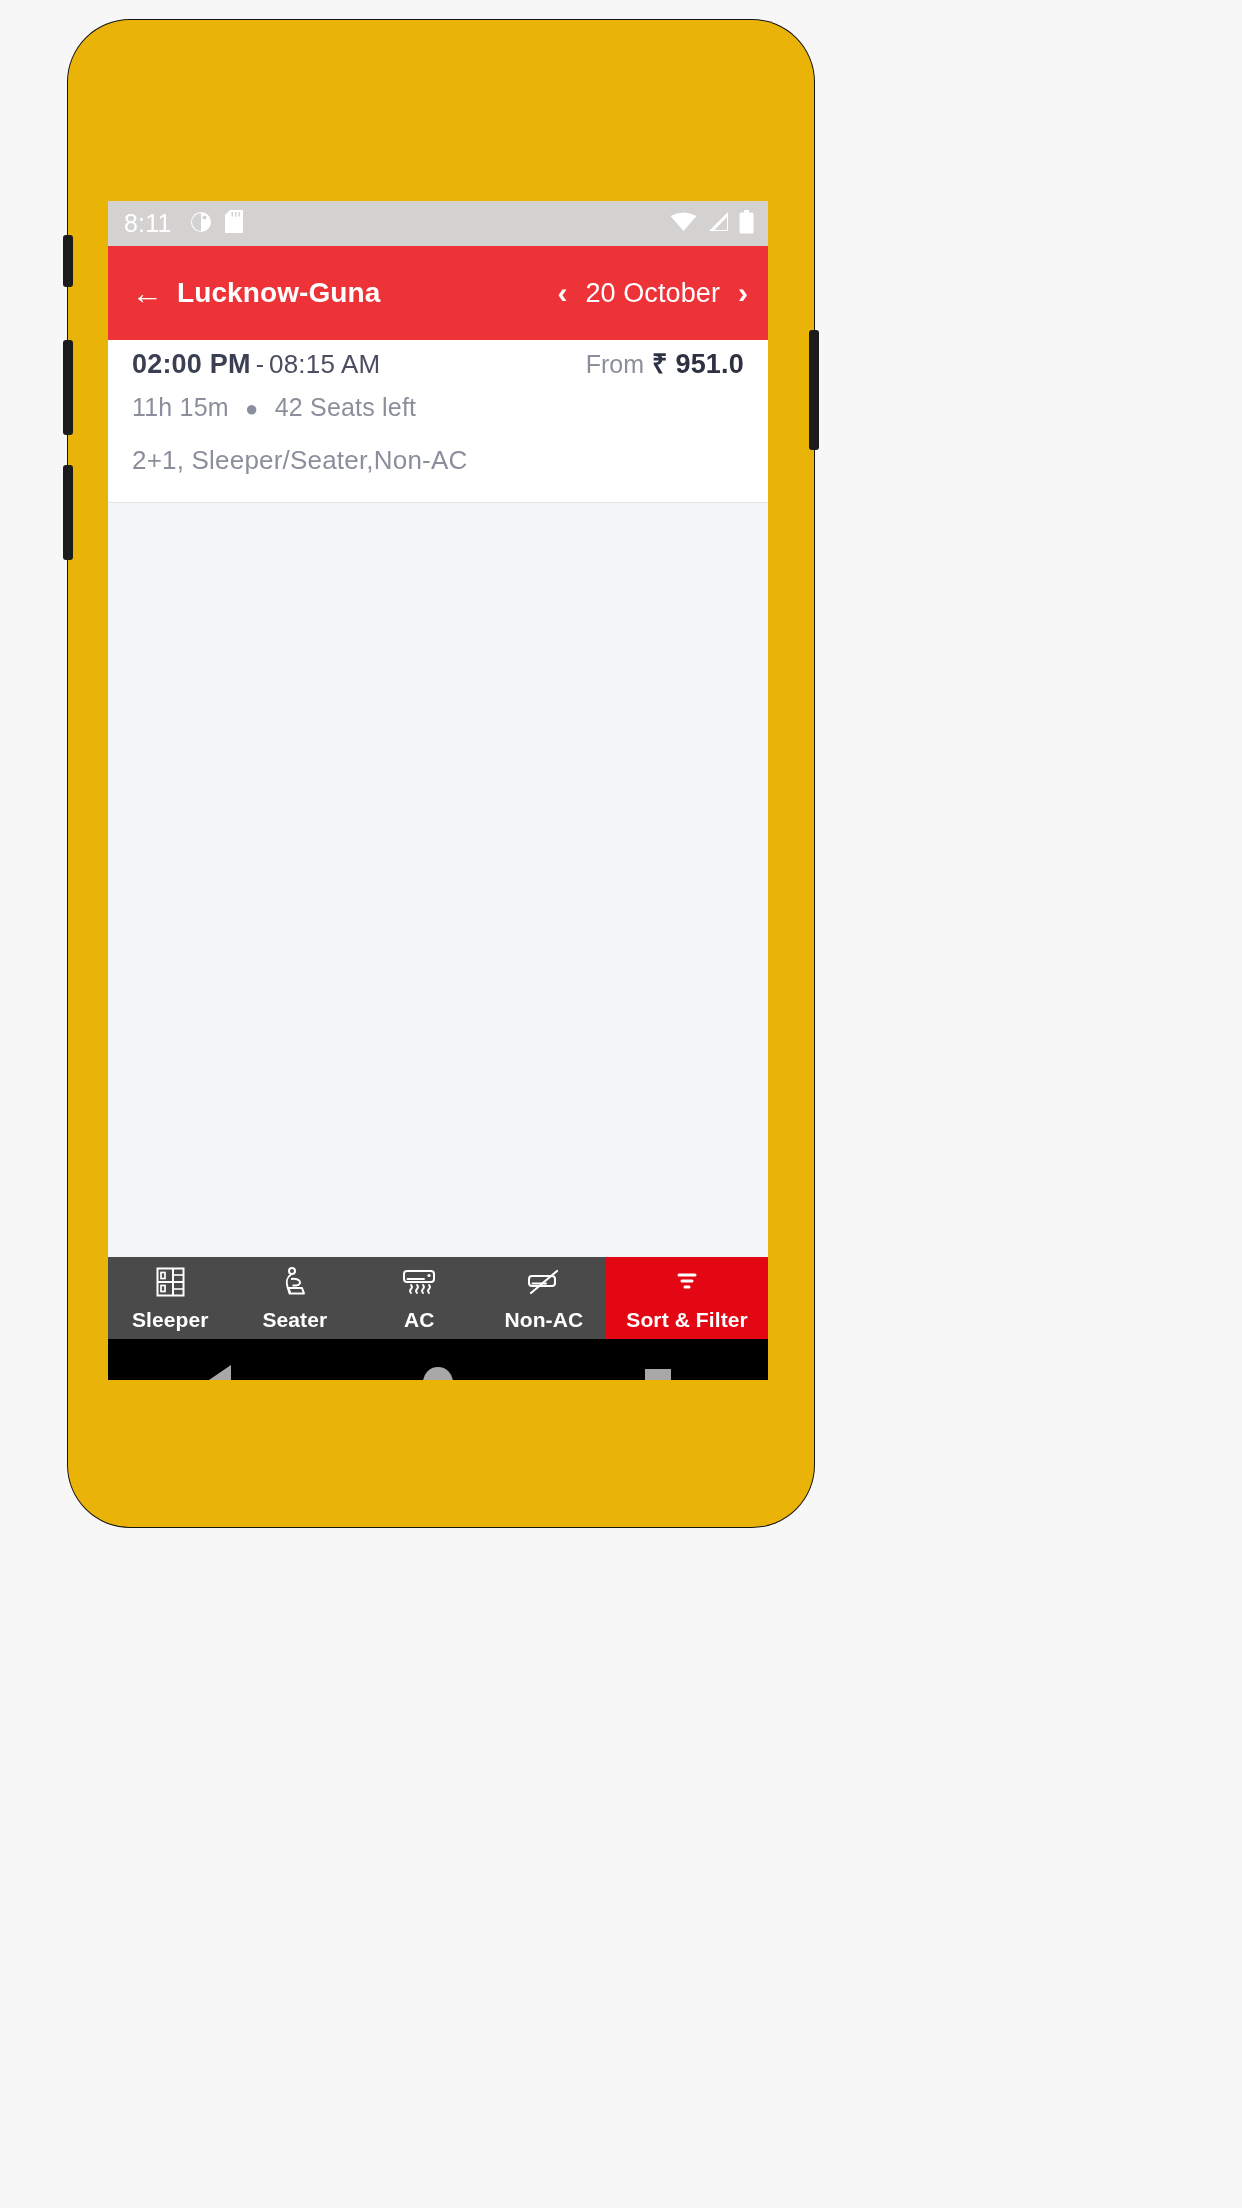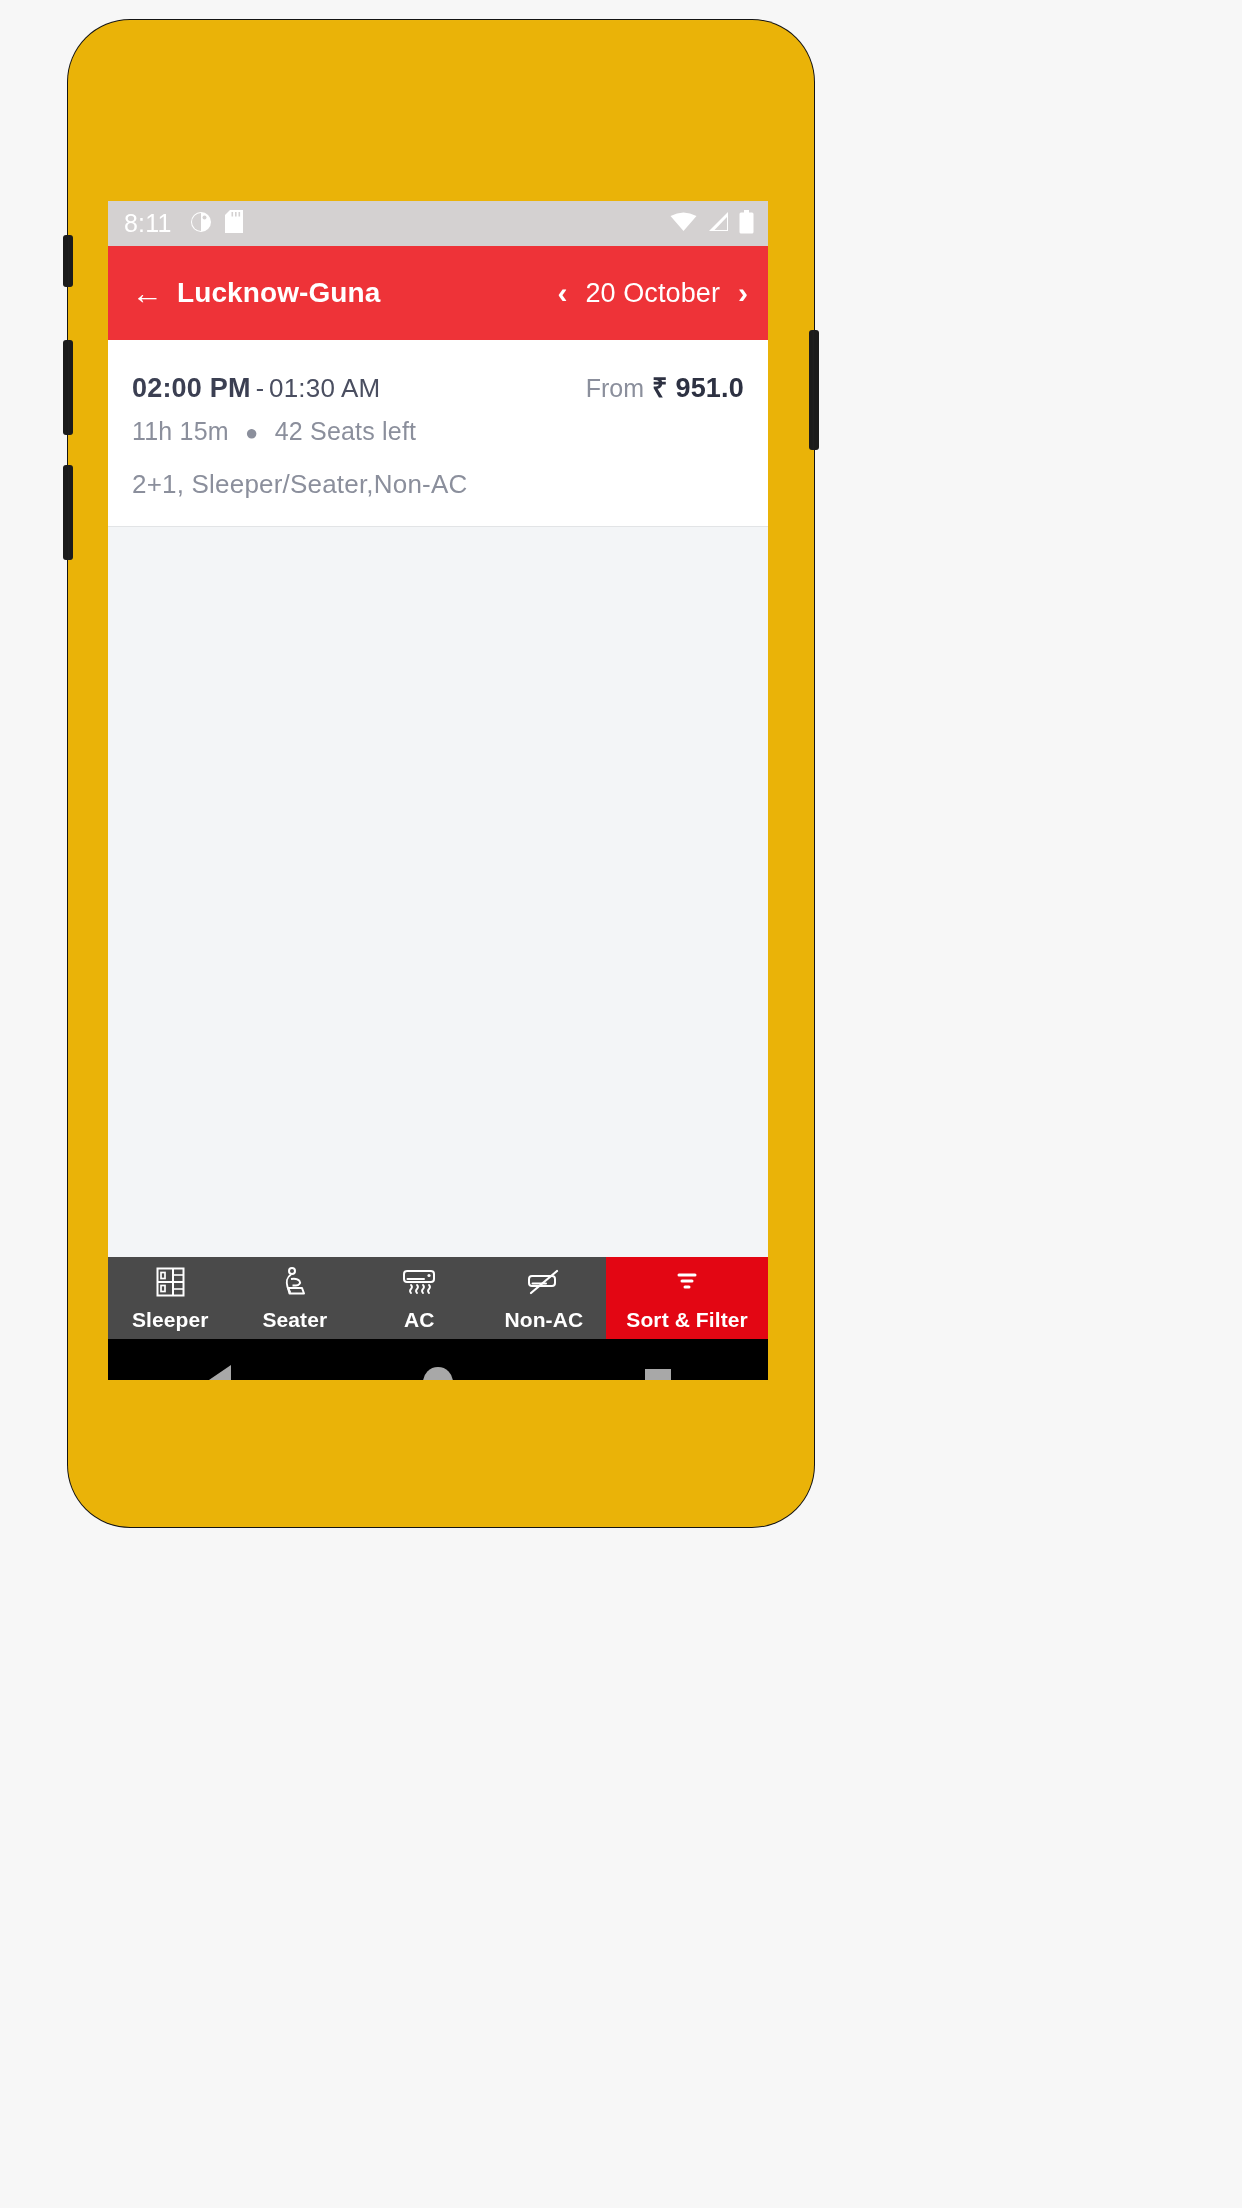--- a/index.html
+++ b/index.html
@@ -124,21 +124,21 @@
   }
 
   
   #results-area {
     background: #f3f5f7;
     height: 917px;
     position: relative;
   }
   #bus-card {
     background: #ffffff;
-    padding: 28px 24px 26px 24px;
+    padding: 4px 24px 26px 24px;
     border-bottom: 1px solid #e2e4e6;
     box-sizing: border-box;
   }
   .card-row-1 {
     display: flex;
     align-items: baseline;
   }
   #dep-time {
     font-size: 27px;
     font-weight: bold;
@@ -327,21 +327,21 @@
         <span id="date-label">20 October</span>
         <span class="date-chev">›</span>
       </div>
     </div>
 
     <div id="results-area">
       <div id="bus-card">
         <div class="card-row-1">
           <span id="dep-time">02:00 PM</span>
           <span id="time-sep">-</span>
-          <span id="arr-time">01:30 AM</span>
+          <span id="arr-time">08:15 AM</span>
           <span id="price-block">
             <span id="price-prefix">From</span>
             <span id="price-value">₹ 951.0</span>
           </span>
         </div>
         <div id="meta-line">
           <span>11h 15m</span>
           <span class="meta-dot">●</span>
           <span>42 Seats left</span>
         </div>

